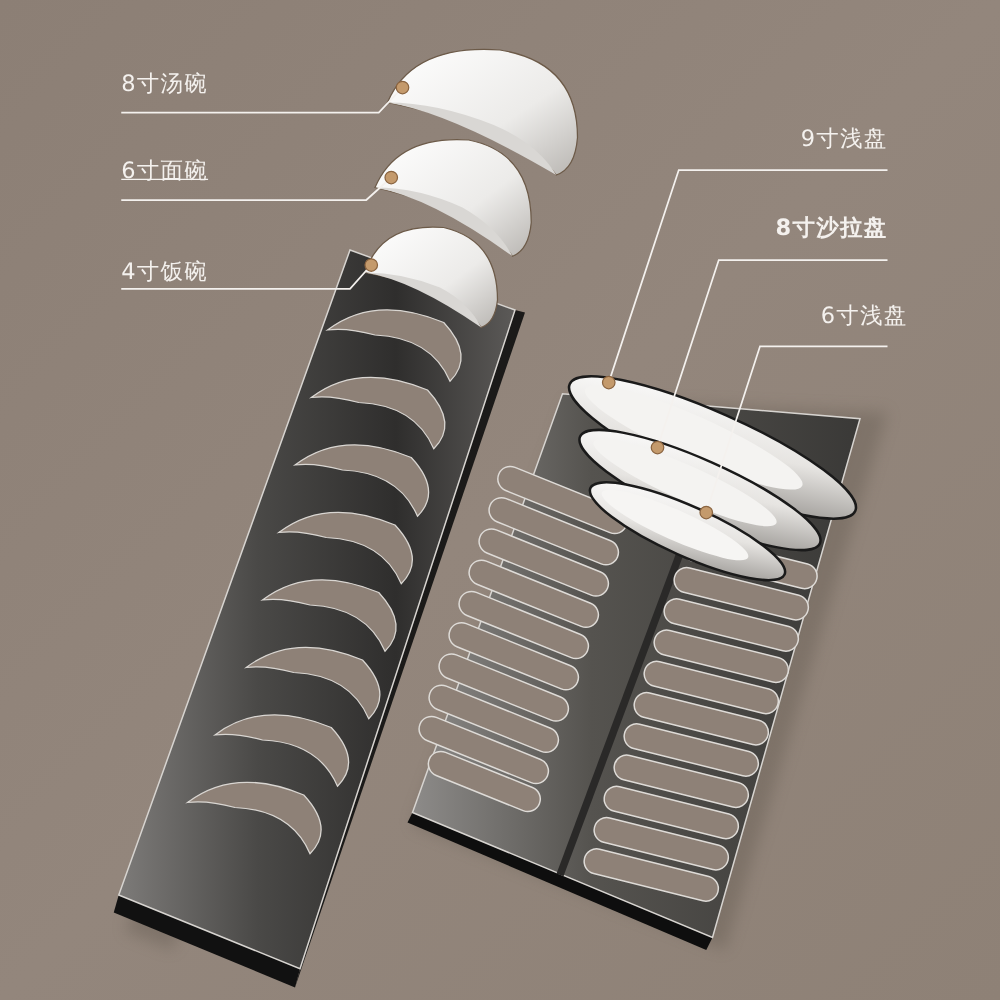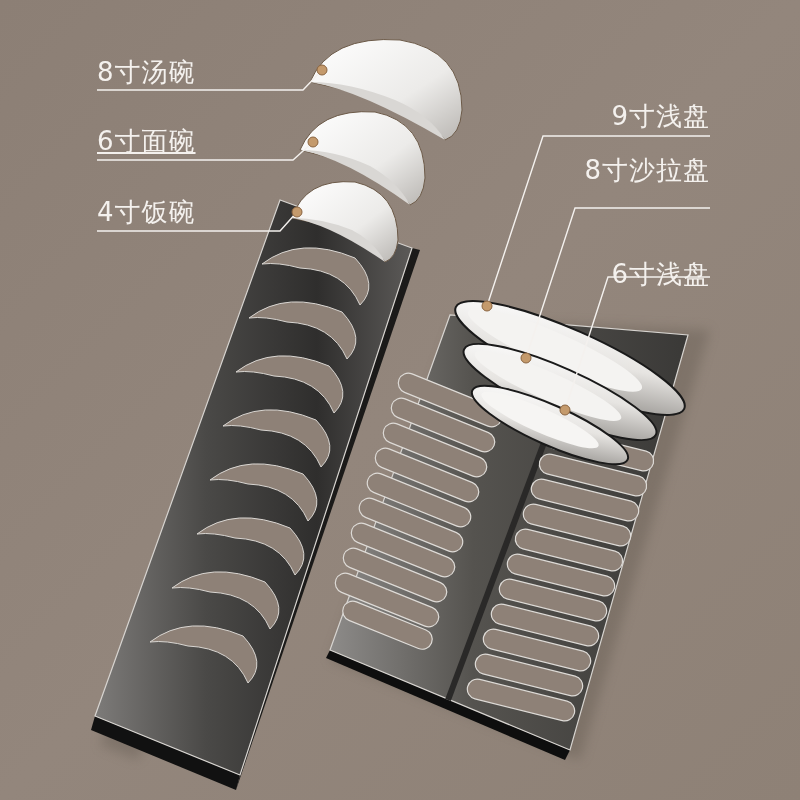--- a/index.html
+++ b/index.html
@@ -4,21 +4,21 @@
   <style>
     html, body { margin: 0; padding: 0; }
     body {
       width: 800px; height: 800px; overflow: hidden;
       background: linear-gradient(135deg, #8c7f75 0%, #93867c 50%, #8e8176 100%);
       font-family: "DejaVu Sans", sans-serif;
       position: relative;
     }
     #scene { position: absolute; left: 0; top: 0; width: 800px; height: 800px; }
     .label {
-      position: absolute; color: #f4f1ee; font-size: 26px; letter-spacing: 1px;
+      position: absolute; color: #f4f1ee; font-size: 18px; letter-spacing: 1px;
       font-family: "DejaVu Sans", sans-serif; white-space: nowrap;
     }
     .label.left { text-align: left; }
     .label.right { text-align: right; }
   </style>
 </head>
 <body>
 
 <svg id="scene" viewBox="0 0 800 800" xmlns="http://www.w3.org/2000/svg">
   <defs>
@@ -126,16 +126,16 @@
     <circle cx="313" cy="142" r="5"></circle>
     <circle cx="297" cy="212" r="5"></circle>
     <circle cx="487" cy="306" r="5"></circle>
     <circle cx="526" cy="358" r="5"></circle>
     <circle cx="565" cy="410" r="5"></circle>
   </g>
 </svg>
 
 <div class="label left" style="left:97px; top:55px;">8寸汤碗</div>
 <div class="label left" style="left:97px; top:124px;text-decoration:underline;">6寸面碗</div>
-<div class="label left" style="left:97px; top:195px;">4寸饭碗</div>
+<div class="label left" style="left:97px; top:205px;">4寸饭碗</div>
 <div class="label right" style="right:90px; top:99px;text-align:center;">9寸浅盘</div>
-<div class="label right" style="right:90px; top:153px;">8寸沙拉盘</div>
-<div class="label right" style="right:90px; top:240px;margin-top:17px;">6寸浅盘</div>
+<div class="label right" style="right:90px; top:170px;font-weight:bold;">8寸沙拉盘</div>
+<div class="label right" style="right:74px; top:240px;">6寸浅盘</div>
 
 </body></html>

